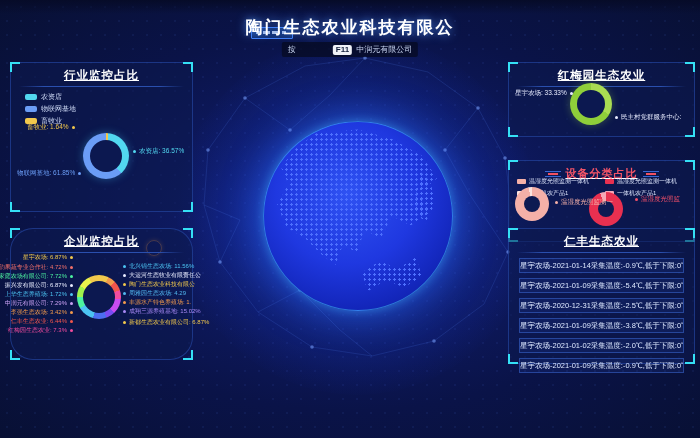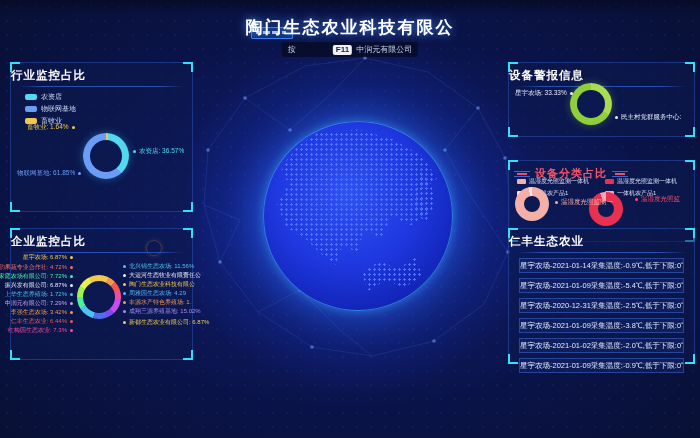--- a/index.html
+++ b/index.html
@@ -24,26 +24,26 @@
     padding:2px 6px;border-radius:2px;font-size:8px;color:#c8d4f0;white-space:nowrap;}
   .hint .key{background:#f0f2f8;color:#14203c;font-weight:bold;padding:0 3px;
     border-radius:2px;line-height:10px;font-size:8px;margin-left:33px;}
   
   .panel{position:absolute;background:rgba(13,26,78,0.55);border:1px solid rgba(42,80,180,0.55);}
   .panel .c{position:absolute;width:8px;height:8px;}
   .panel .tl{left:-1px;top:-1px;border-left:2px solid #35e0f5;border-top:2px solid #35e0f5;}
   .panel .tr{right:-1px;top:-1px;border-right:2px solid #35e0f5;border-top:2px solid #35e0f5;}
   .panel .bl{left:-1px;bottom:-1px;border-left:2px solid #35e0f5;border-bottom:2px solid #35e0f5;}
   .panel .br{right:-1px;bottom:-1px;border-right:2px solid #35e0f5;border-bottom:2px solid #35e0f5;}
-  .panel h3{margin:5px 0 3px;text-align:left;font-size:11.5px;color:#ffffff;
-    letter-spacing:1px;font-weight:bold;}
+  .panel h3{margin:5px 0 3px;text-align:center;font-size:11.5px;color:#ffffff;
+    letter-spacing:1px;font-weight:bold;text-decoration:underline;}
   .divider{height:1px;margin:0 8px;
     background:linear-gradient(90deg,transparent,#2a4fae 15%,#2a4fae 85%,transparent);}
   .p-industry{left:10px;top:62px;width:181px;height:148px;}
-  .p-enterprise{left:10px;top:228px;width:181px;height:130px;}
+  .p-enterprise{left:10px;top:228px;width:181px;height:130px;border-radius:23px;}
   .p-devratio{left:508px;top:62px;width:185px;height:73px;}
   .p-devclass{left:508px;top:140px;width:185px;height:80px;margin-top:20px;}
   .p-alarms{left:508px;top:228px;width:185px;height:134px;}
   
   .legend{position:absolute;left:14px;top:27px;}
   .legend-item{display:flex;align-items:center;gap:4px;font-size:7px;color:#cdd9f5;margin:2px 0;}
   .sw{display:inline-block;width:12px;height:6px;border-radius:2px;background:#4fd8f0;}
   
   .donut{position:absolute;border-radius:50%;}
   .donut:after{content:"";position:absolute;border-radius:50%;background:#0c1850;}
@@ -209,21 +209,21 @@
     <span class="ent-label ent-right dot-l" style="top: 69px; color: rgb(242, 154, 76);">丰源水产特色养殖场: 1.</span>
     <span class="ent-label ent-right dot-l" style="top: 78px; color: rgb(169, 138, 245);">成翔三源养殖基地: 15.02%</span>
     <span class="ent-label ent-right dot-l" style="top: 89px; color: rgb(242, 201, 76);">新都生态农业有限公司: 6.87%</span>
   </section>
 
   <section class="panel p-devratio">
     <i class="c tl"></i>
       <i class="c tr"></i>
     <i class="c bl"></i>
       <i class="c br"></i>
-    <h3>设备警报信息</h3>
+    <h3>红梅园生态农业</h3>
     <div class="divider"></div>
     <div class="donut donut-devratio"></div>
     <span class="callout dot-r" style="left:6px;top:26px;color:#e8ecff;">星宇农场: 33.33%</span>
     <span class="callout dot-l" style="left:106px;top:50px;color:#e8ecff;">民主村党群服务中心:</span>
   </section>
 
   <section class="panel p-devclass">
     <i class="c tl"></i>
       <i class="c tr"></i>
     <i class="c bl"></i>

